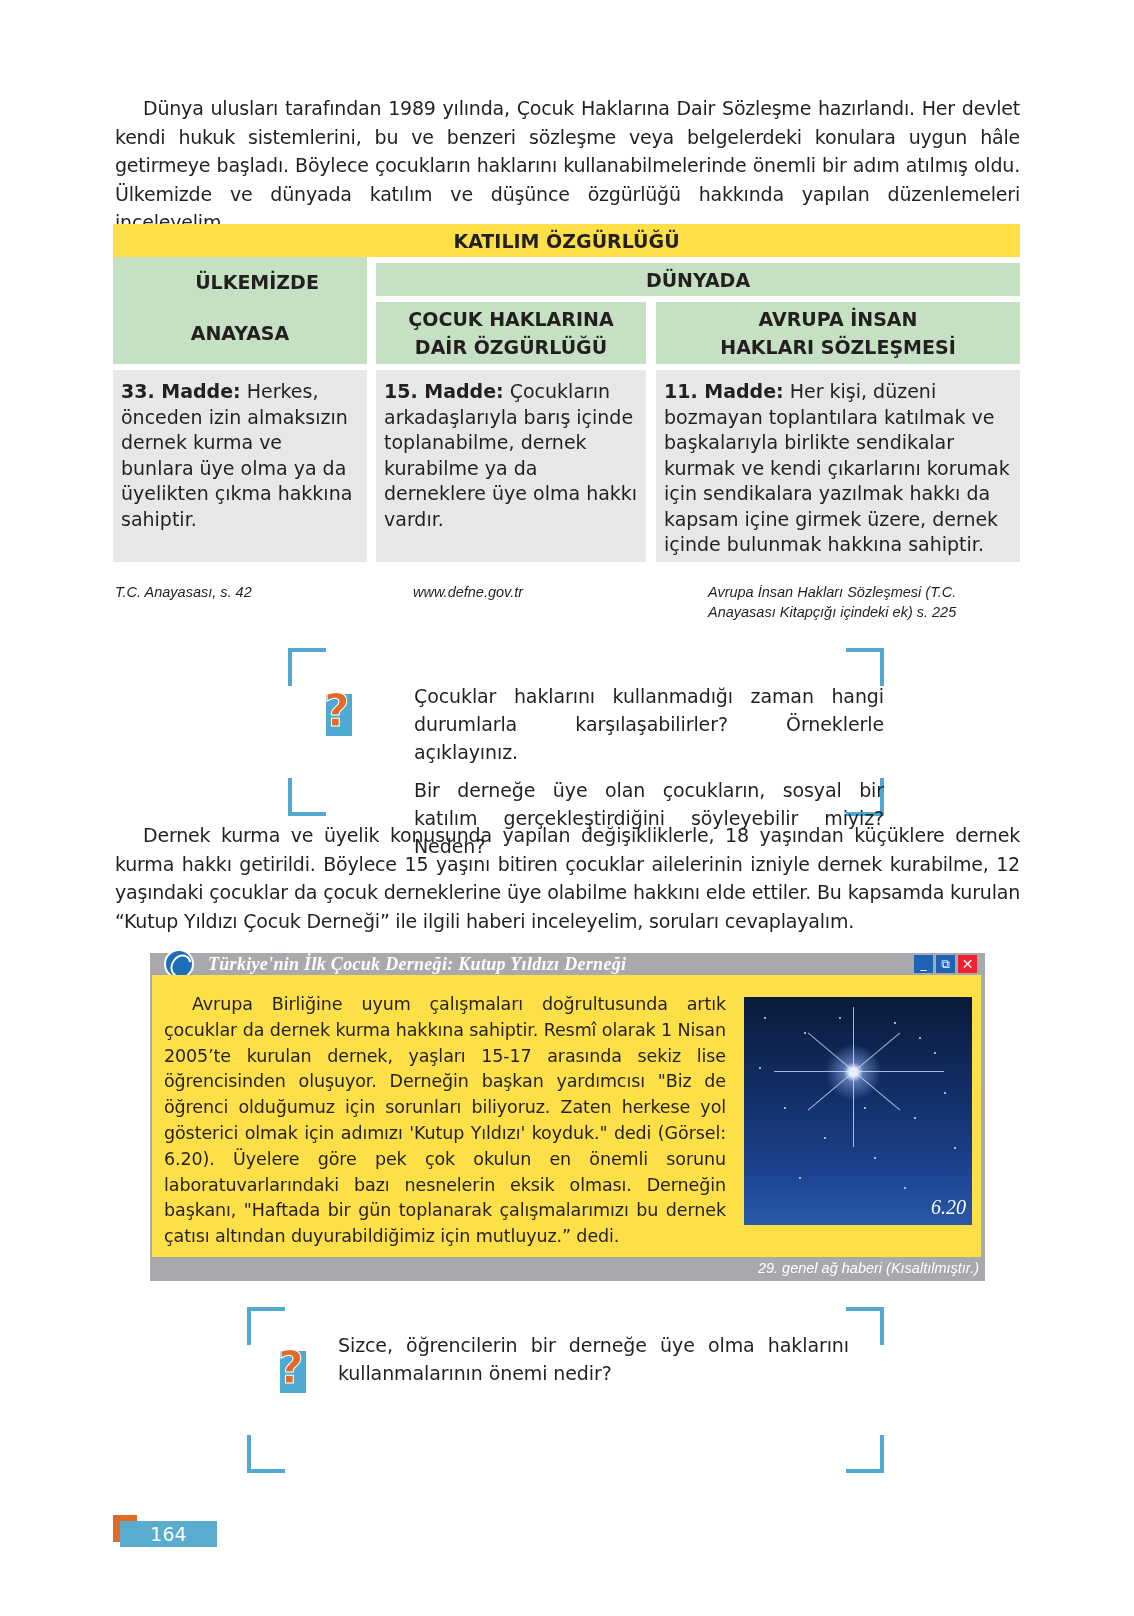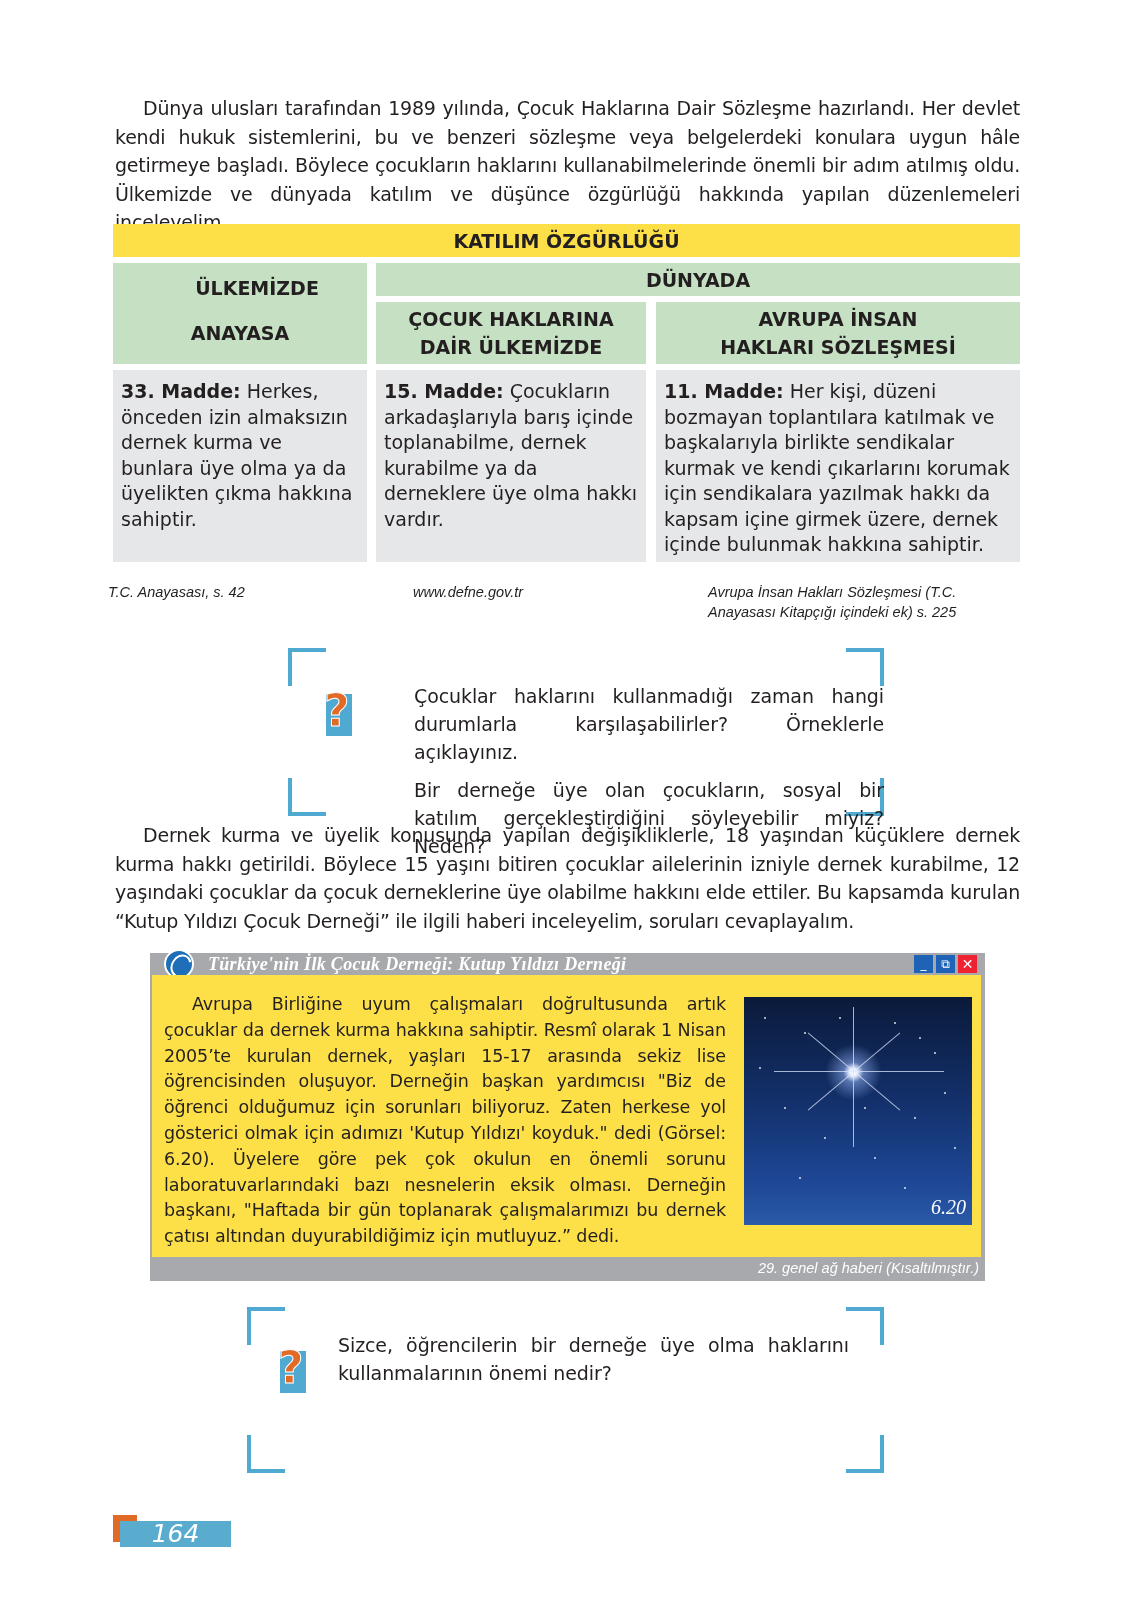--- a/index.html
+++ b/index.html
@@ -60,53 +60,53 @@
                           linear-gradient(180deg, #0a1a3a 0%, #13306a 45%, #1d4694 80%, #2a5aa8 100%); overflow:hidden; }
   .ray { position:absolute; background:rgba(220,230,255,0.75); }
   .dot { position:absolute; width:2px; height:2px; background:#fff; border-radius:50%; opacity:0.85; }
   .star-label { position:absolute; right:6px; bottom:6px; color:#fff; font-family:Liberation Serif, serif;
                 font-style:italic; font-size:20px; }
   .win-footer { position:absolute; right:6px; bottom:3px; color:#ffffff; font-family:"Liberation Sans", sans-serif;
                 font-style:italic; font-size:14.5px; line-height:20px; }
 
   
   .pg-orange { position:absolute; left:113px; top:1515px; width:24px; height:27px; background:#e06a26; }
-  .pg-blue { position:absolute; left:120px; top:1521px; width:111px; height:26px; background:#5aaccf;
-             color:#fff; font-size:25px; line-height:26px; text-align:center;font-style:italic; }
+  .pg-blue { position:absolute; left:120px; top:1521px; width:97px; height:26px; background:#5aaccf;
+             color:#fff; font-size:19px; line-height:26px; text-align:center; }
 </style>
 </head>
 <body>
 
 <p class="para" id="intro" style="margin:0;">Dünya ulusları tarafından 1989 yılında, Çocuk Haklarına Dair Sözleşme hazırlandı. Her devlet kendi hukuk sistemlerini, bu ve benzeri sözleşme veya belgelerdeki konulara uygun hâle getirmeye başladı. Böylece çocukların haklarını kullanabilmelerinde önemli bir adım atılmış oldu. Ülkemizde ve dünyada katılım ve düşünce özgürlüğü hakkında yapılan düzenlemeleri inceleyelim.</p>
 
 <div class="tbl" style="top:224px; height:338px;">
   <div class="cell hdr-blue" style="left:0; top:0; width:907px; height:33px;">KATILIM ÖZGÜRLÜĞÜ</div>
-  <div class="cell hdr-green" style="left:0; top:39px; width:254px; height:50px;padding-left:34px;">ÜLKEMİZDE</div>
+  <div class="cell hdr-green" style="left:0; top:33px; width:254px; height:50px;padding-left:34px;">ÜLKEMİZDE</div>
   <div class="cell hdr-green" style="left:263px; top:39px; width:644px; height:33px;text-align:right;">DÜNYADA</div>
 
   <div class="cell hdr-green" style="left:0; top:78px; width:254px; height:62px;">ANAYASA</div>
   <div class="cell hdr-green" style="left:263px; top:78px; width:270px; height:62px; padding:0 30px;">
-      <span>ÇOCUK HAKLARINA DAİR ÜLKEMİZDE</span>
+      <span>ÇOCUK HAKLARINA DAİR ÖZGÜRLÜĞÜ</span>
     </div>
   <div class="cell hdr-green" style="left:543px; top:78px; width:364px; height:62px; padding:0 60px;">
       <span>AVRUPA İNSAN HAKLARI SÖZLEŞMESİ</span>
     </div>
 
   <div class="cell body-cell" style="left:0; top:146px; width:254px; height:192px;">
     <div><b>33. Madde:</b><span> Herkes, önceden izin almaksızın dernek kurma ve bunlara üye olma ya da üyelikten çıkma hakkına sahiptir.</span></div>
   </div>
   <div class="cell body-cell" style="left:263px; top:146px; width:270px; height:192px;">
     <div><b>15. Madde:</b><span> Çocukların arkadaşlarıyla barış içinde toplanabilme, dernek kurabilme ya da derneklere üye olma hakkı vardır.</span></div>
   </div>
   <div class="cell body-cell" style="left:543px; top:146px; width:364px; height:192px;">
     <div><b>11. Madde:</b><span> Her kişi, düzeni bozmayan toplantılara katılmak ve başkalarıyla birlikte sendikalar kurmak ve kendi çıkarlarını korumak için sendikalara yazılmak hakkı da kapsam içine girmek üzere, dernek içinde bulunmak hakkına sahiptir.</span></div>
   </div>
 </div>
 
-<div class="cite" style="left:108px; top:582px;">T.C. Anayasası, s. 42</div>
+<div class="cite" style="left:115px; top:582px;">T.C. Anayasası, s. 42</div>
 <div class="cite" style="left:413px; top:582px;">www.defne.gov.tr</div>
 <div class="cite" style="left:708px; top:582px; width:285px;">Avrupa İnsan Hakları Sözleşmesi (T.C. Anayasası Kitapçığı içindeki ek) s. 225</div>
 
 <div class="qbox" style="left:288px; top:648px; width:596px; height:168px;">
   <div class="corner c-tl"></div>
   <div class="corner c-tr"></div>
   <div class="corner c-bl"></div>
   <div class="corner c-br"></div>
   <div class="qicon" style="left:38px; top:46px;">
       <span>?</span>

